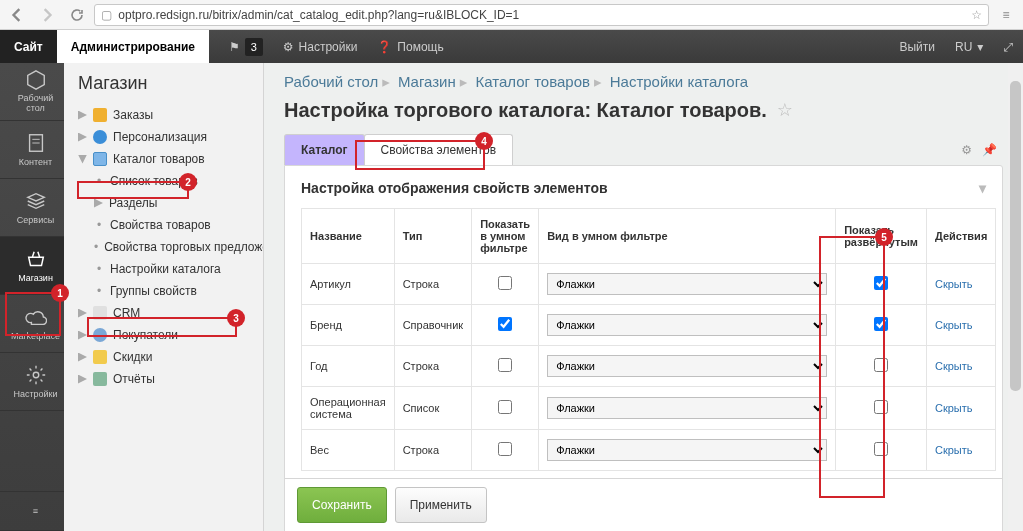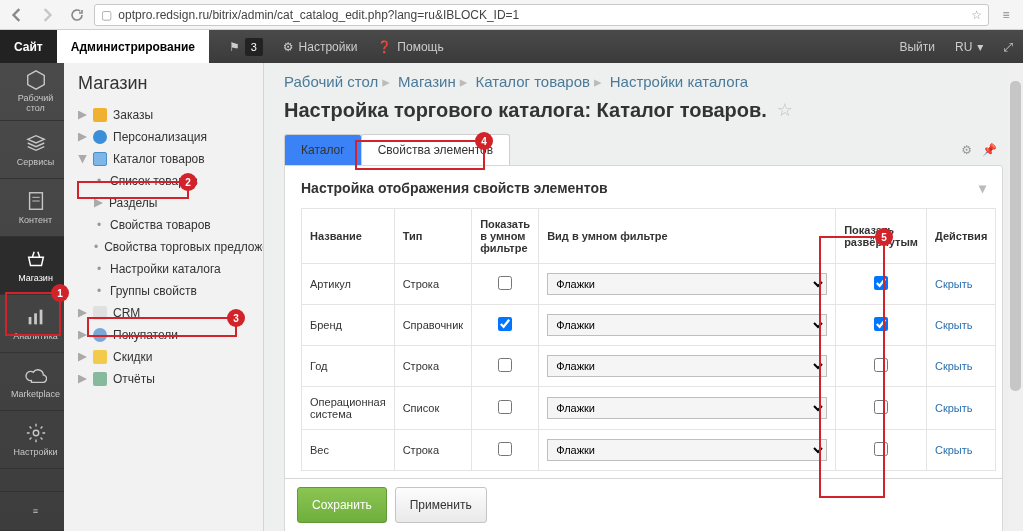--- a/index.html
+++ b/index.html
@@ -52,21 +52,21 @@
   
   .content { position:absolute; top:63px; left:264px; right:0; bottom:0; background:#eef0ef; overflow:auto; }
   .crumbs { padding:10px 20px 8px; font-size:15px; color:#6f8899; }
   .crumbs .bc { color:#4b7a98; }
   .crumbs .sep { color:#bbb; padding:0 4px; }
   .h1row { padding:0 20px 12px; display:flex; align-items:flex-start; gap:10px; }
   .h1row h1 { font-size:20px; font-weight:bold; color:#333; }
   .h1row .star { color:#bdbdbd; font-size:18px; }
 
   .tabs { display:flex; gap:0; padding:0 20px; position:relative; }
-  .tabs .tab { border:1px solid #cfcfcf; border-bottom:none; background:#3b82f6; padding:8px 16px; font-size:12px; color:#333; border-radius:3px 3px 0 0; margin-right:-1px; }
+  .tabs .tab { border:1px solid #cfcfcf; border-bottom:none; background:#c4b5fd; padding:8px 16px; font-size:12px; color:#333; border-radius:3px 3px 0 0; margin-right:-1px;font-weight:bold; }
   .tabs .tab.active { background:#fff; font-weight:normal; }
   .tabs .tools { margin-left:auto; display:flex; gap:10px; color:#989898; align-items:center; padding-right:6px; }
 
   .panel { background:#fff; margin:0 20px 20px; border:1px solid #d8d8d8; padding:14px 16px 0; border-radius:0 3px 3px 3px; }
   .panel-h { font-size:14px; font-weight:bold; color:#333; margin-bottom:12px; display:flex; }
   .panel-h .coll { margin-left:auto; color:#bbb; }
 
   table.props { width:100%; border-collapse:collapse; }
   table.props th, table.props td { border:1px solid #e4e4e4; padding:9px 8px; font-size:11px; color:#333; text-align:left; vertical-align:middle; }
   table.props th { font-weight:bold; background:#fff; }
@@ -144,52 +144,42 @@
         <svg viewBox="0 0 24 24">
           <path d="M12 2l9 5v10l-9 5-9-5V7z" fill="none" stroke="#c8c8c8" stroke-width="1.5"></path>
         </svg>
       </span>
     <span style="white-space:pre-line;text-align:center;line-height:1.1;">Рабочий
 стол</span>
   </div>
   <div class="cell">
     <span class="icon-box">
         <svg viewBox="0 0 24 24">
-          <path d="M3 8l9-4 9 4-9 4z M3 12l9 4 9-4 M3 16l9 4 9-4" fill="none" stroke="#c8c8c8" stroke-width="1.5"></path>
-        </svg>
-      </span>
-    <span>Сервисы</span>
-  </div>
-  <div class="cell">
-    <span class="icon-box">
-        <svg viewBox="0 0 24 24">
           <rect x="5" y="3" width="14" height="18" fill="none" stroke="#c8c8c8" stroke-width="1.5"></rect>
           <line x1="8" y1="8" x2="16" y2="8" stroke="#c8c8c8"></line>
           <line x1="8" y1="12" x2="16" y2="12" stroke="#c8c8c8"></line>
         </svg>
       </span>
     <span>Контент</span>
   </div>
+  <div class="cell">
+    <span class="icon-box">
+        <svg viewBox="0 0 24 24">
+          <path d="M3 8l9-4 9 4-9 4z M3 12l9 4 9-4 M3 16l9 4 9-4" fill="none" stroke="#c8c8c8" stroke-width="1.5"></path>
+        </svg>
+      </span>
+    <span>Сервисы</span>
+  </div>
   <div class="cell active">
     <span class="icon-box">
         <svg viewBox="0 0 24 24">
           <path d="M4 10h16l-2 9H6z M8 10l2-6 M16 10l-2-6" fill="none" stroke="#fff" stroke-width="1.6"></path>
         </svg>
       </span>
     <span>Магазин</span>
-  </div>
-  <div class="cell">
-    <span class="icon-box">
-        <svg viewBox="0 0 24 24">
-          <rect x="4" y="12" width="3" height="8" fill="#c8c8c8"></rect>
-          <rect x="10" y="8" width="3" height="12" fill="#c8c8c8"></rect>
-          <rect x="16" y="4" width="3" height="16" fill="#c8c8c8"></rect>
-        </svg>
-      </span>
-    <span>Аналитика</span>
   </div>
   <div class="cell">
     <span class="icon-box">
         <svg viewBox="0 0 24 24">
           <path d="M7 18a5 5 0 1 1 2-9 6 6 0 0 1 11 3 4 4 0 0 1-1 8H7z" fill="none" stroke="#c8c8c8" stroke-width="1.5"></path>
         </svg>
       </span>
     <span>Marketplace</span>
   </div>
   <div class="cell">

